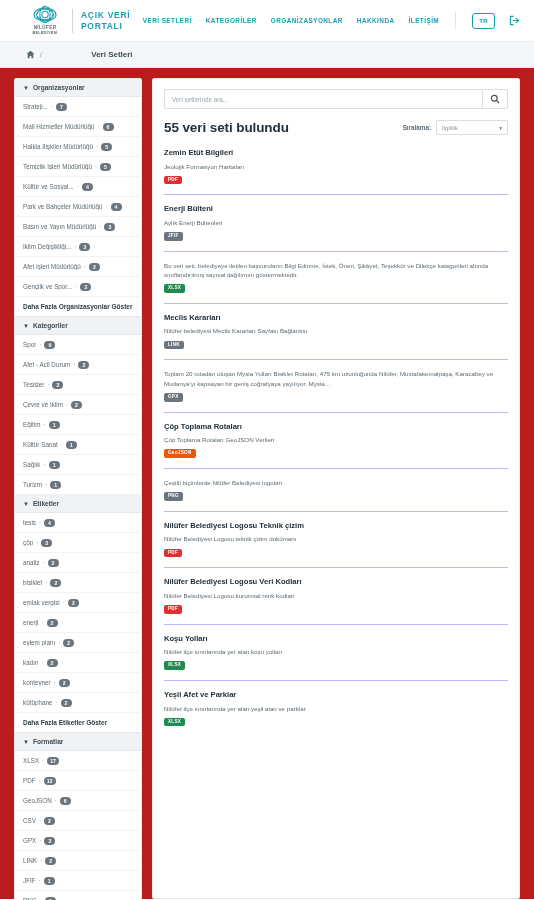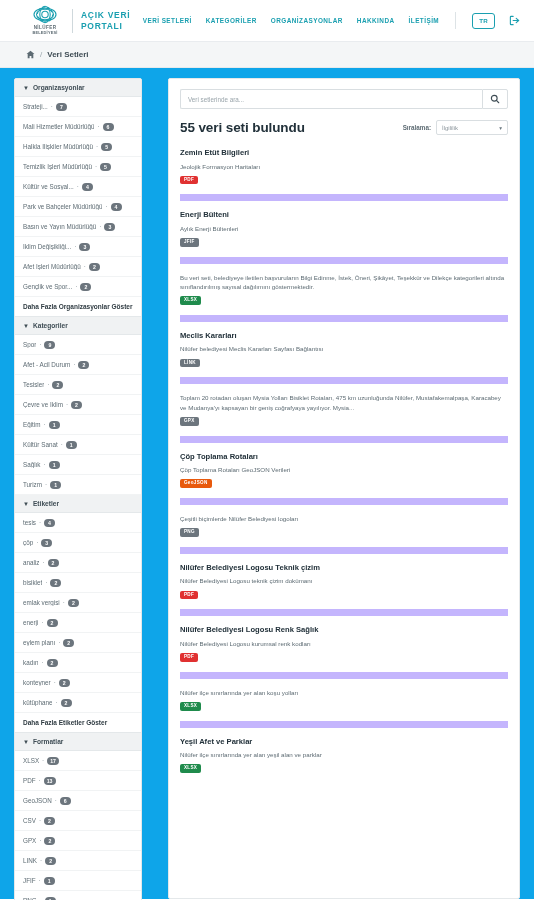--- a/index.html
+++ b/index.html
@@ -69,27 +69,27 @@
     height: 26px;
     background: #f4f6f7;
     display: flex;
     align-items: center;
     padding-left: 26px;
     gap: 5px;
     border-bottom: 1px solid #e6eaec;
   }
   .crumb-home { color: #5d6b73; display: flex; align-items: center; cursor: pointer; }
   .crumb-slash { color: #97a3aa; font-size: 8px; }
-  .crumb-current { color: #3f4d55; font-size: 8px; font-weight: bold; }
+  .crumb-current { color: #3f4d55; font-size: 8px; font-weight: bold; margin-left: 44px; }
 
   
   .page-wrap {
     display: flex;
-    gap: 16px;
-    background: #0ea5e9;
+    gap: 0;
+    background: #b91c1c;
     padding: 10px 14px 0 14px;
     height: calc(900px - 42px - 27px);
     align-items: flex-start;
   }
 
   
   .sidebar {
     width: 128px;
     flex: 0 0 128px;
     background: #ffffff;
@@ -211,21 +211,21 @@
     align-items: center;
     justify-content: space-between;
     cursor: pointer;
   }
   .caret { font-size: 5.5px; color: #6b7880; }
 
   
   .dataset-list { }
   .dataset-item {
     padding: 0 0 10px 0;
-    border-bottom: 7px solid #c4b5fd;
+    border-bottom: 1px solid #c4b5fd;
     margin-bottom: 9px;
   }
   .dataset-item:last-child { border-bottom: none; }
   .ds-title {
     font-size: 7.6px;
     font-weight: bold;
     color: #22313a;
     margin-bottom: 4.5px;
     cursor: pointer;
   }
@@ -574,27 +574,28 @@
           </div>
         </div>
         <div class="dataset-item">
           <div class="ds-title">Nilüfer Belediyesi Logosu Teknik çizim</div>
           <div class="ds-desc">Nilüfer Belediyesi Logosu teknik çizim dokümanı</div>
           <div class="ds-formats">
             <span class="fmt-badge" style="background: rgb(224, 49, 49);">PDF</span>
           </div>
         </div>
         <div class="dataset-item">
-          <div class="ds-title">Nilüfer Belediyesi Logosu Renk Sağlık</div>
+          <div class="ds-title">Nilüfer Belediyesi Logosu Veri Kodları</div>
           <div class="ds-desc">Nilüfer Belediyesi Logosu kurumsal renk kodları</div>
           <div class="ds-formats">
             <span class="fmt-badge" style="background: rgb(224, 49, 49);">PDF</span>
           </div>
         </div>
         <div class="dataset-item">
+          <div class="ds-title">Koşu Yolları</div>
           <div class="ds-desc">Nilüfer ilçe sınırlarında yer alan koşu yolları</div>
           <div class="ds-formats">
             <span class="fmt-badge" style="background: rgb(31, 139, 76);">XLSX</span>
           </div>
         </div>
         <div class="dataset-item">
           <div class="ds-title">Yeşil Afet ve Parklar</div>
           <div class="ds-desc">Nilüfer ilçe sınırlarında yer alan yeşil alan ve parklar</div>
           <div class="ds-formats">
             <span class="fmt-badge" style="background: rgb(31, 139, 76);">XLSX</span>

